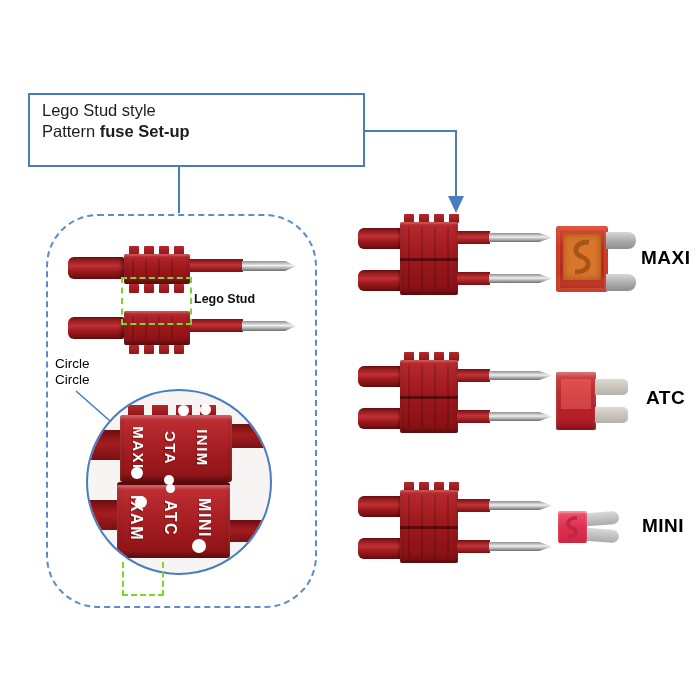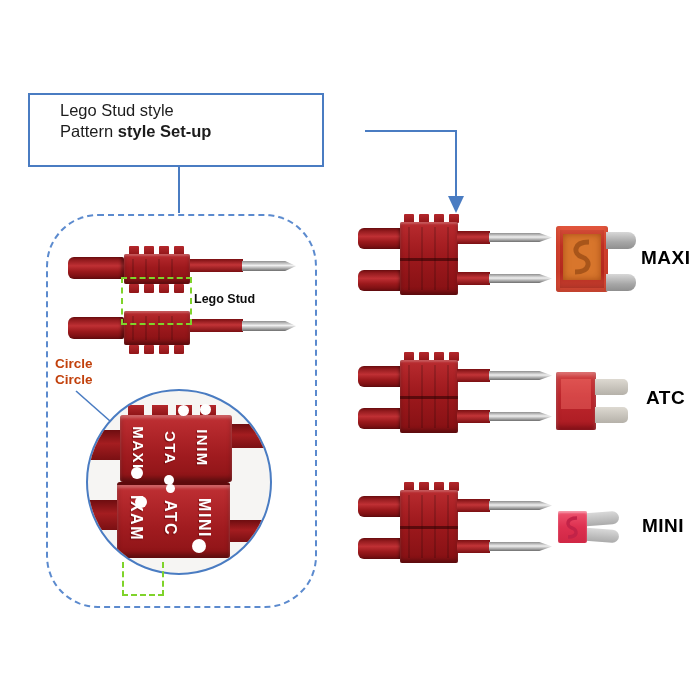--- a/index.html
+++ b/index.html
@@ -1,21 +1,21 @@
 <!DOCTYPE html>
 <html><head>
 <meta charset="utf-8">
 <style>
   html,body{margin:0;padding:0;background:#fff;}
   #canvas{position:relative;width:700px;height:700px;background:#fff;overflow:hidden;
           font-family:"Liberation Sans","DejaVu Sans",sans-serif;color:#1c1c1c;}
 
   
-  .callout{position:absolute;left:28px;top:93px;width:296px;height:74px;box-sizing:border-box;
-           border:2px solid #4a7cc2;padding:5px 0 0 30px;font-size:16.5px;line-height:21px;background:#fff;z-index:5;}
+  .callout{position:absolute;left:28px;top:93px;width:337px;height:74px;box-sizing:border-box;
+           border:2px solid #4a7cc2;padding:5px 0 0 12px;font-size:16.5px;line-height:21px;background:#fff;z-index:5;}
   .callout b{font-weight:bold;}
 
   
   #connectors{position:absolute;left:0;top:0;z-index:6;pointer-events:none;}
 
   
   .dashed-box{position:absolute;left:46px;top:214px;width:271px;height:394px;box-sizing:border-box;
               border:2.5px dashed #5b8ace;border-radius:52px;z-index:1;}
 
   
@@ -37,21 +37,21 @@
   .pe-barrel{position:absolute;left:0;width:56px;height:22px;}
   .pe-body{position:absolute;left:56px;width:66px;}
   .pe-studs{left:61px;}
   .pe-shaft{position:absolute;left:122px;width:53px;height:13px;}
   .pe-pin{position:absolute;left:174px;width:54px;height:10px;}
 
   
   .green-lego{position:absolute;left:121px;top:277px;width:67px;height:44px;border:2.5px dashed #7fd32b;z-index:4;}
   .green-mark{position:absolute;left:122px;top:562px;width:38px;height:32px;border:2.5px dashed #7fd32b;border-top:none;z-index:4;}
   .lego-label{position:absolute;left:194px;top:292px;font-weight:bold;font-size:12.5px;color:#0d0d0d;z-index:4;}
-  .circle-label{position:absolute;left:55px;top:356px;font-weight:bold;font-size:13.5px;line-height:16px;color:#c2410c;z-index:4;}
+  .circle-label{position:absolute;left:55px;top:356px;font-weight:normal;font-size:13.5px;line-height:16px;color:#000000;z-index:4;}
 
   
   .magnifier{position:absolute;left:86px;top:389px;width:186px;height:186px;box-sizing:border-box;
              border:2px solid #4a7cc2;border-radius:50%;overflow:hidden;background:#f6f5f3;z-index:3;}
   .m-arm{position:absolute;background:linear-gradient(180deg,#6e0d10,#a41d20 45%,#7a1013);}
   .m-alt{left:0;top:39px;width:34px;height:30px;}
   .m-alb{left:0;top:109px;width:34px;height:30px;}
   .m-art{left:144px;top:33px;width:40px;height:24px;}
   .m-arb{left:142px;top:129px;width:40px;height:22px;}
   .m-body{position:absolute;background:linear-gradient(180deg,#c03034,#a01b1f 60%,#8c1316);border-radius:3px;
@@ -133,21 +133,21 @@
 
   <svg id="connectors" width="700" height="700">
     <line x1="179" y1="167" x2="179" y2="213" stroke="#4a7cc2" stroke-width="2"></line>
     <path d="M365 131 H456 V196" fill="none" stroke="#4a7cc2" stroke-width="2"></path>
     <polygon points="448,196 464,196 456,213" fill="#4a7cc2"></polygon>
     <line x1="76" y1="391" x2="110" y2="421" stroke="#4a7cc2" stroke-width="1.6"></line>
   </svg>
 
   <div class="callout">
     <div>Lego Stud style</div>
-    <div><span>Pattern </span><b>style Set-up</b></div>
+    <div><span>Pattern </span><b>fuse Set-up</b></div>
   </div>
 
   <div class="dashed-box"></div>
 
   <div class="pe" id="pe-top">
     <div class="pe-barrel redbarrel" style="top:11px"></div>
     <div class="studbar pe-studs" style="top:0">
         <i></i>
         <i></i>
         <i></i>

